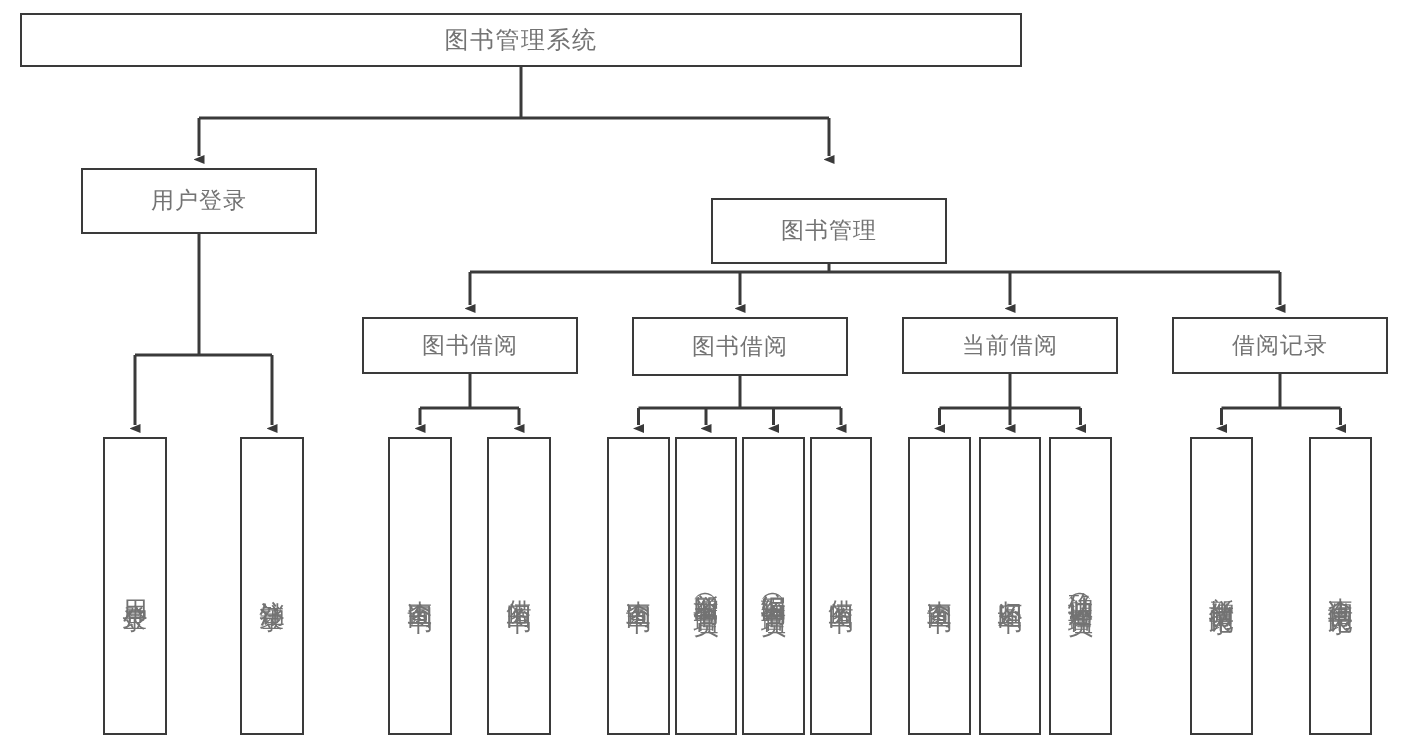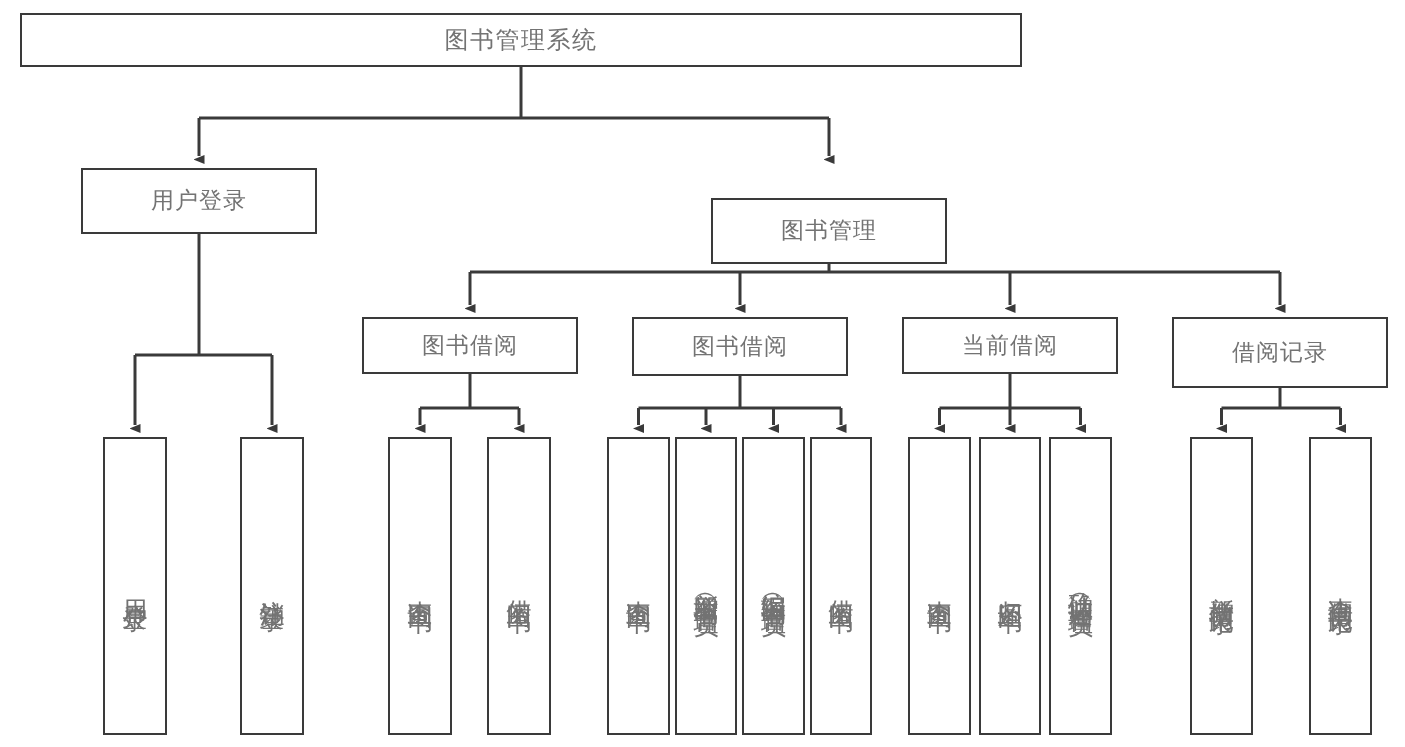--- a/index.html
+++ b/index.html
@@ -132,21 +132,21 @@
       </div>
       <div class="node h" style="left: 362px; top: 317px; width: 216px; height: 57px;">
         <span class="lbl">图书借阅</span>
       </div>
       <div class="node h" style="left: 632px; top: 317px; width: 216px; height: 59px;">
         <span class="lbl">图书借阅</span>
       </div>
       <div class="node h" style="left: 902px; top: 317px; width: 216px; height: 57px;">
         <span class="lbl">当前借阅</span>
       </div>
-      <div class="node h" style="left: 1172px; top: 317px; width: 216px; height: 71px;">
+      <div class="node h" style="left: 1172px; top: 317px; width: 216px; height: 57px;">
         <span class="lbl">借阅记录</span>
       </div>
       <div class="node v" style="left: 103px; top: 437px; width: 64px; height: 298px;">
         <span class="lbl">用户登录</span>
       </div>
       <div class="node v" style="left: 240px; top: 437px; width: 64px; height: 298px;">
         <span class="lbl">注销登录</span>
       </div>
       <div class="node v" style="left: 388px; top: 437px; width: 64px; height: 298px;">
         <span class="lbl">查询图书</span>

